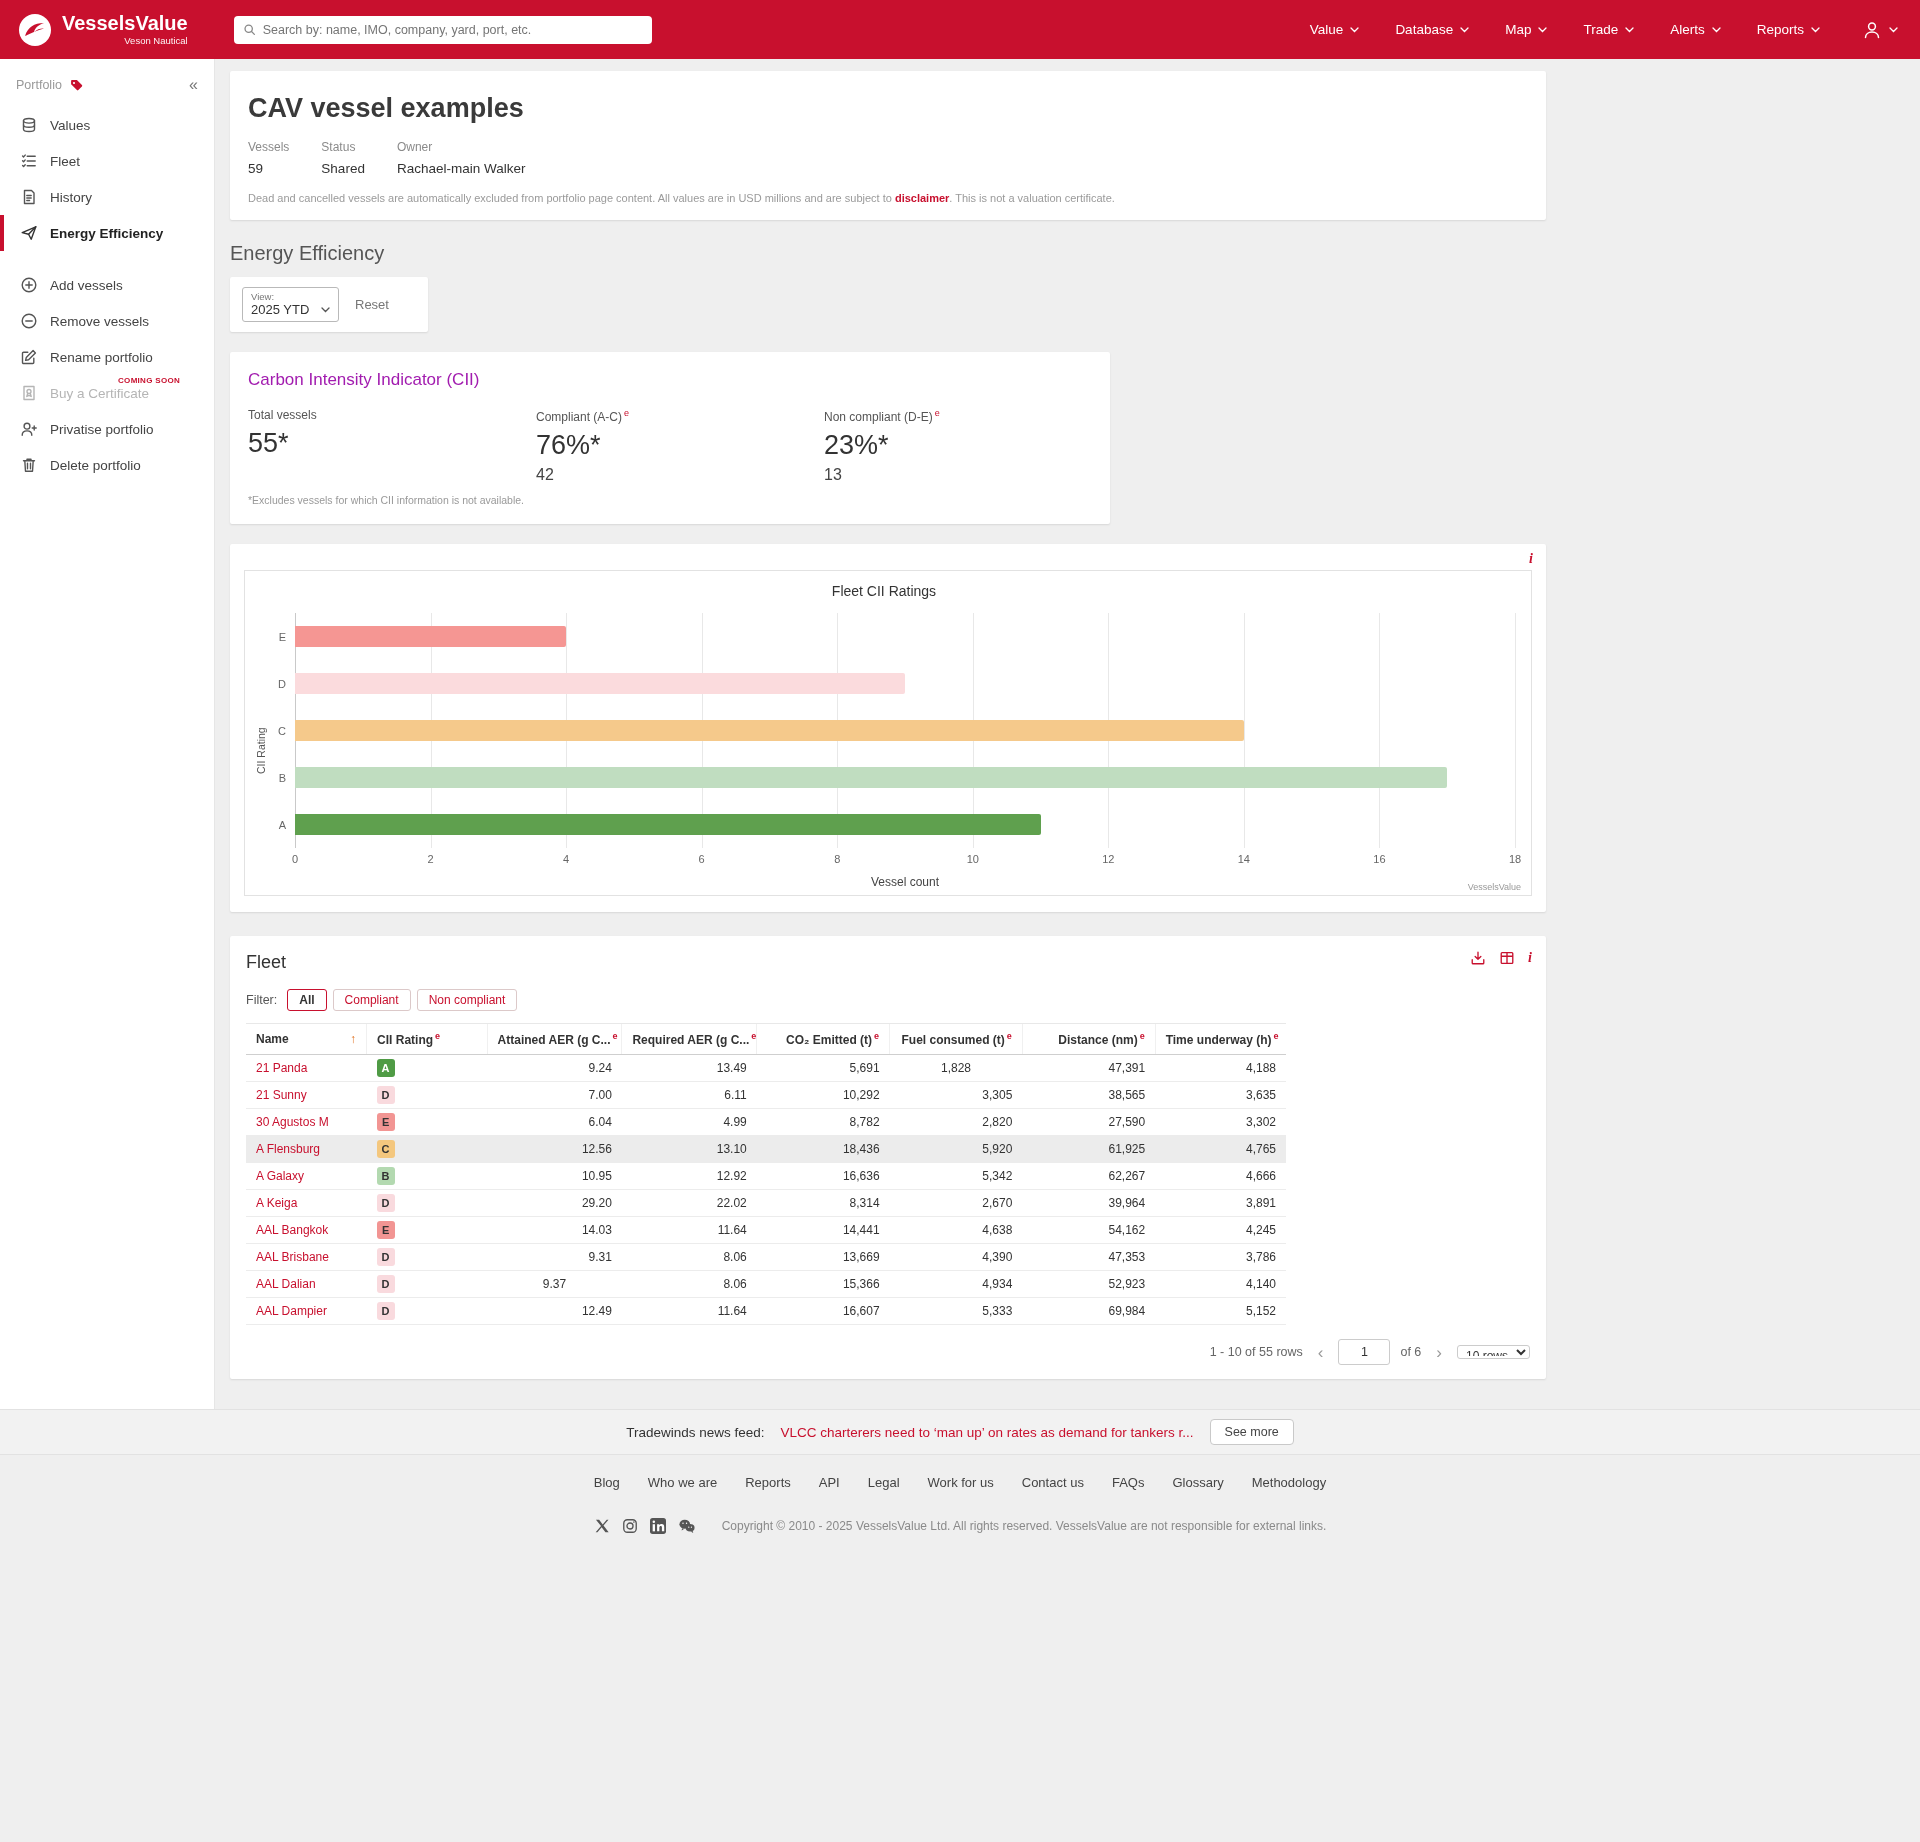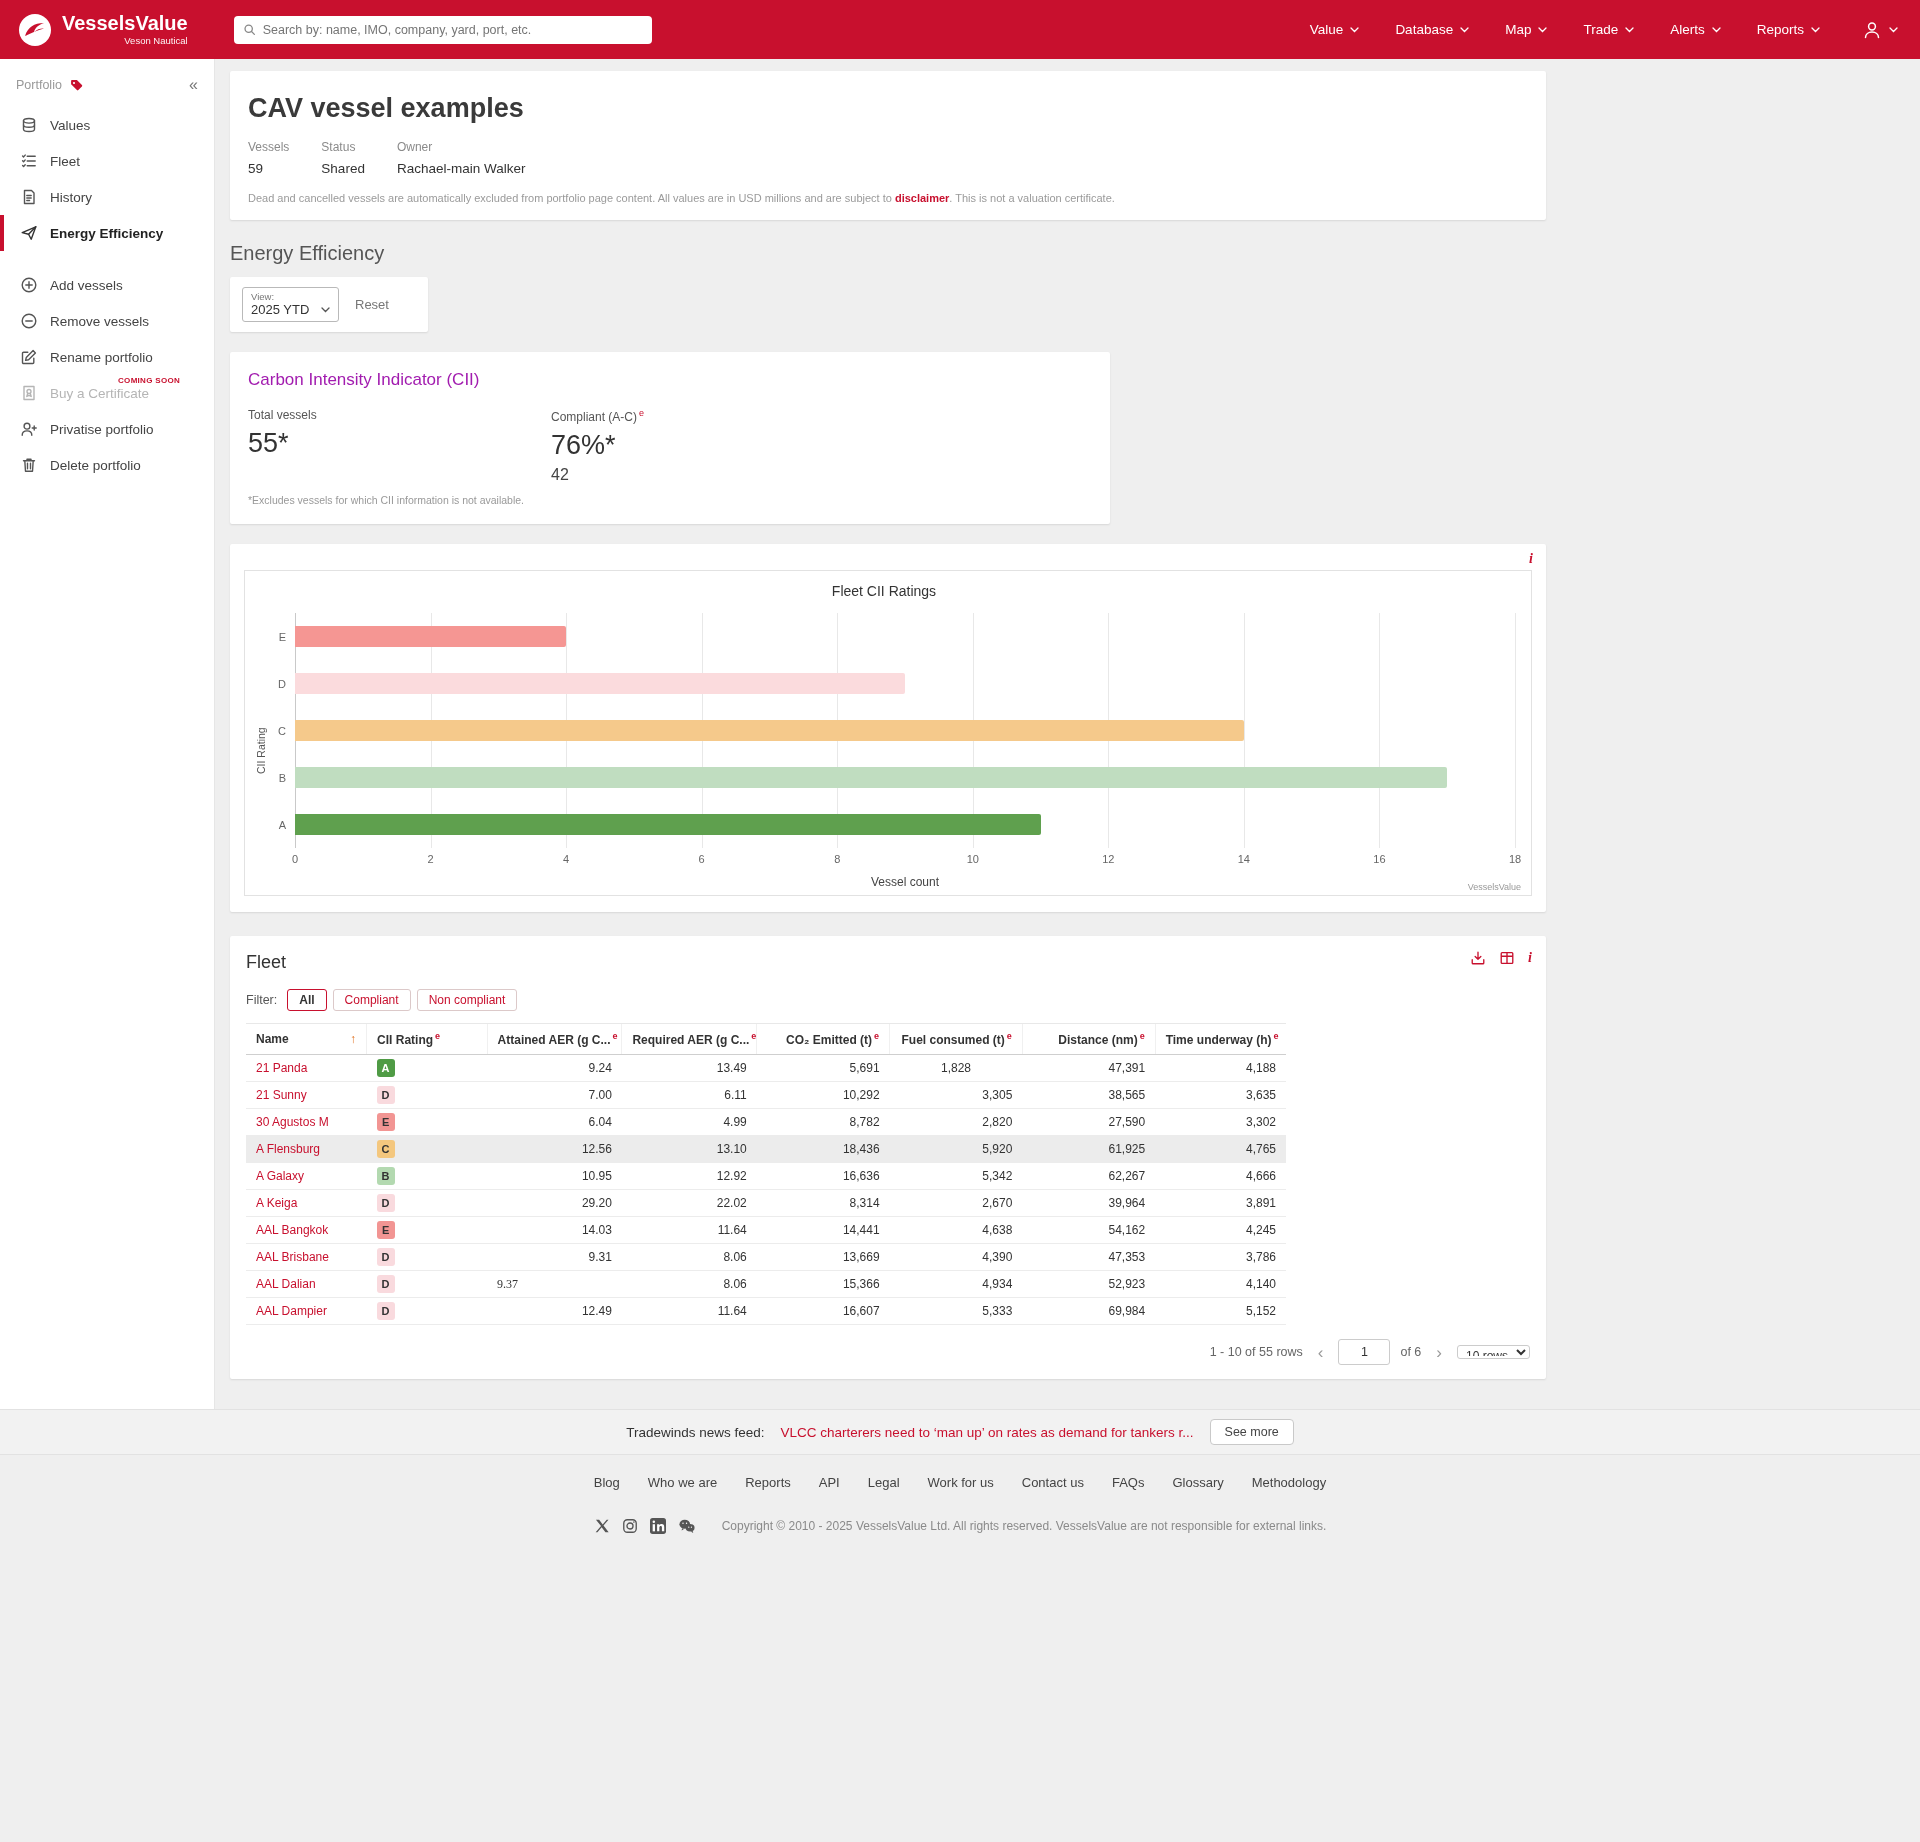--- a/index.html
+++ b/index.html
@@ -321,20 +321,25 @@
       <div class="cii-stats" id="cii-stats">
           <div class="cii-stat">
             <div class="stat-label">Total vessels</div>
             <div class="stat-value">55*</div>
             <div class="stat-count"></div>
           </div>
           <div class="cii-stat">
             <div class="stat-label">Compliant (A-C)<sup class="sup-e">e</sup></div>
             <div class="stat-value">76%*</div>
             <div class="stat-count">42</div>
+          </div>
+          <div class="cii-stat">
+            <div class="stat-label">Non compliant (D-E)<sup class="sup-e">e</sup></div>
+            <div class="stat-value">23%*</div>
+            <div class="stat-count">13</div>
           </div>
         </div>
       <div class="cii-footnote">*Excludes vessels for which CII information is not available.</div>
     </div>
 
     <div class="card chart-card">
       <span class="info-i">i</span>
       <div class="chart-frame">
         <div class="chart-title">Fleet CII Ratings</div>
         <div class="chart-body">
@@ -504,21 +509,21 @@
               <td style="text-align: right;">9.31</td>
               <td style="text-align: right;">8.06</td>
               <td style="text-align: right;">13,669</td>
               <td style="text-align: right;">4,390</td>
               <td style="text-align: right;">47,353</td>
               <td style="text-align: right;">3,786</td>
             </tr>
             <tr>
               <td class="name-cell" style="text-align: left;">AAL Dalian</td>
               <td style="text-align: left;"><span class="badge" style="background: rgb(249, 218, 222);">D</span></td>
-              <td style="text-align: left; font-family: Liberation Serif, serif;">9.37</td>
+              <td style="text-align: center;">9.37</td>
               <td style="text-align: right;">8.06</td>
               <td style="text-align: right;">15,366</td>
               <td style="text-align: right;">4,934</td>
               <td style="text-align: right;">52,923</td>
               <td style="text-align: right;">4,140</td>
             </tr>
             <tr>
               <td class="name-cell" style="text-align: left;">AAL Dampier</td>
               <td style="text-align: left;"><span class="badge" style="background: rgb(249, 218, 222);">D</span></td>
               <td style="text-align: right;">12.49</td>

